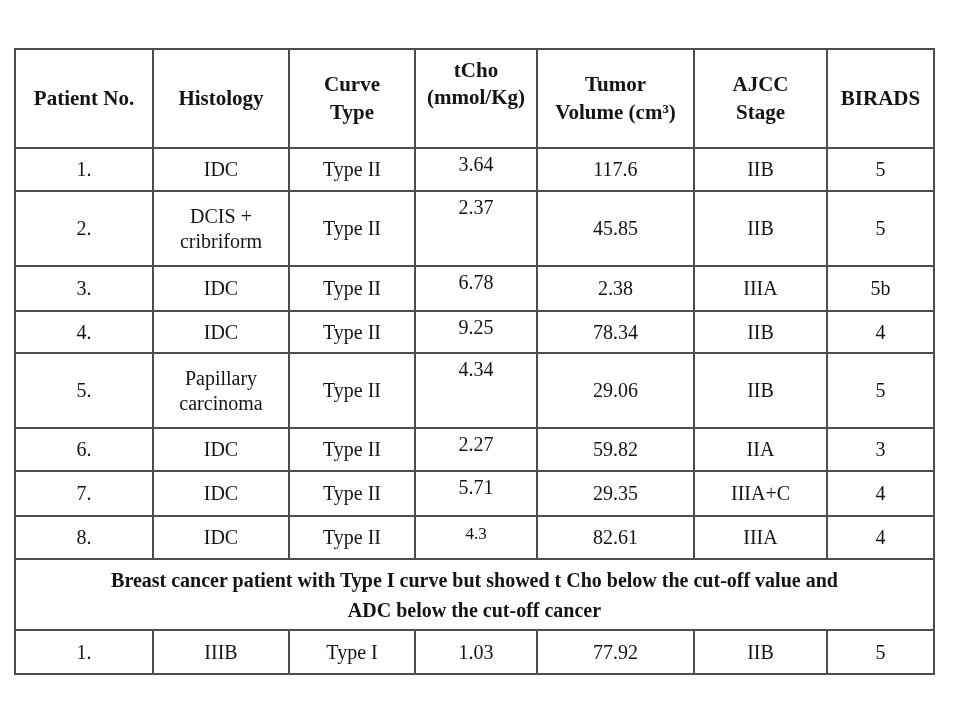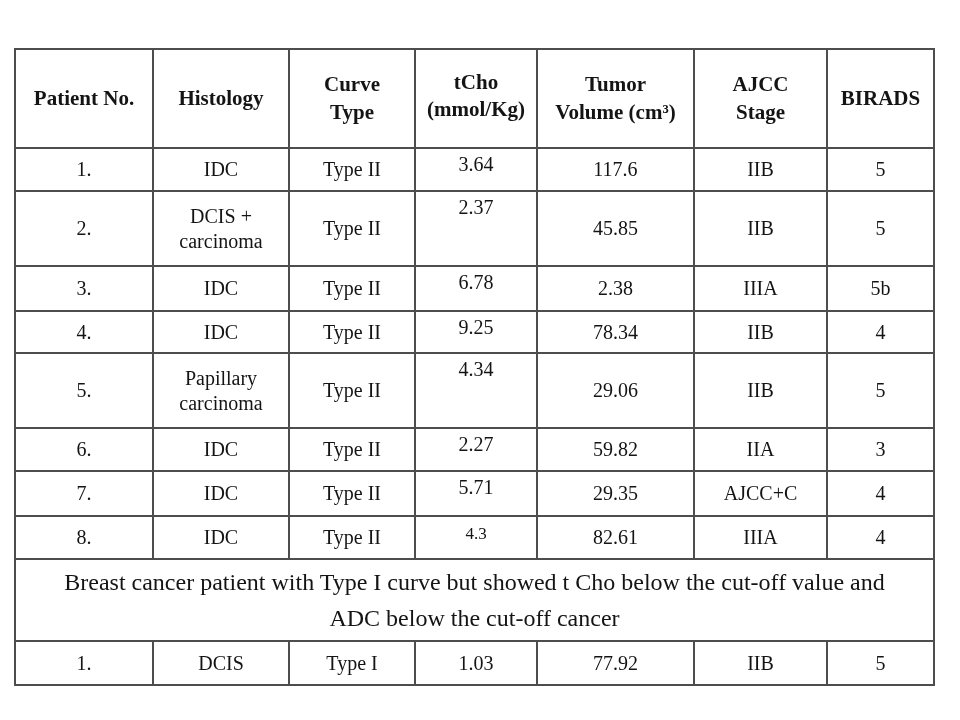--- a/index.html
+++ b/index.html
@@ -35,21 +35,21 @@
     font-weight: bold;
     white-space: pre-line;
     line-height: 1.3;
   }
   .patient-table td {
     font-size: 20px;
     line-height: 1.25;
   }
   thead tr { height: 99px; }
   
-  thead th:nth-child(4) { vertical-align: top; padding-top: 19px; }
+  thead th:nth-child(4) { vertical-align: top; padding-top: 7px; }
   tbody[data-name="table-body"] td:nth-child(4) {
     vertical-align: top;
     padding-top: 3px;
     margin-top: 40px;
   }
   
   tbody[data-name="table-body"] tr:nth-child(1) { height: 43px; }
   tbody[data-name="table-body"] tr:nth-child(2) { height: 75px; }
   tbody[data-name="table-body"] tr:nth-child(3) { height: 45px; }
   tbody[data-name="table-body"] tr:nth-child(4) { height: 42px; }
@@ -57,22 +57,22 @@
   tbody[data-name="table-body"] tr:nth-child(6) { height: 43px; }
   tbody[data-name="table-body"] tr:nth-child(7) { height: 45px; }
   tbody[data-name="table-body"] tr:nth-child(8) { height: 43px; }
   
   tbody[data-name="table-body"] tr:nth-child(8) td:nth-child(4) {
     font-size: 17px;
     padding-top: 6px;
   }
   tr.note-row { height: 71px; }
   tr.note-row td {
-    font-weight: normal;
-    font-size: 24px;
+    font-weight: bold;
+    font-size: 20px;
     line-height: 1.5;
     vertical-align: middle;
     padding: 4px 24px;
   }
   tr.note-row td span { display: block; }
   tr.final-row { height: 44px; }
 </style>
 </head>
 <body>
 
@@ -106,21 +106,21 @@
         <td data-name="table-cell">1.</td>
         <td data-name="table-cell">IDC</td>
         <td data-name="table-cell">Type II</td>
         <td data-name="table-cell">3.64</td>
         <td data-name="table-cell">117.6</td>
         <td data-name="table-cell">IIB</td>
         <td data-name="table-cell">5</td>
       </tr>
       <tr data-name="table-row">
         <td data-name="table-cell">2.</td>
-        <td data-name="table-cell">DCIS + carcinoma</td>
+        <td data-name="table-cell">DCIS + cribriform</td>
         <td data-name="table-cell">Type II</td>
         <td data-name="table-cell">2.37</td>
         <td data-name="table-cell">45.85</td>
         <td data-name="table-cell">IIB</td>
         <td data-name="table-cell">5</td>
       </tr>
       <tr data-name="table-row">
         <td data-name="table-cell">3.</td>
         <td data-name="table-cell">IDC</td>
         <td data-name="table-cell">Type II</td>
@@ -155,21 +155,21 @@
         <td data-name="table-cell">59.82</td>
         <td data-name="table-cell">IIA</td>
         <td data-name="table-cell">3</td>
       </tr>
       <tr data-name="table-row">
         <td data-name="table-cell">7.</td>
         <td data-name="table-cell">IDC</td>
         <td data-name="table-cell">Type II</td>
         <td data-name="table-cell">5.71</td>
         <td data-name="table-cell">29.35</td>
-        <td data-name="table-cell">AJCC+C</td>
+        <td data-name="table-cell">IIIA+C</td>
         <td data-name="table-cell">4</td>
       </tr>
       <tr data-name="table-row">
         <td data-name="table-cell">8.</td>
         <td data-name="table-cell">IDC</td>
         <td data-name="table-cell">Type II</td>
         <td data-name="table-cell">4.3</td>
         <td data-name="table-cell">82.61</td>
         <td data-name="table-cell">IIIA</td>
         <td data-name="table-cell">4</td>
@@ -177,21 +177,21 @@
     </tbody>
   <tbody data-name="table-footer">
     <tr class="note-row" data-name="note-row">
       <td colspan="7" data-name="note-cell">
         <span data-name="note-line-1">Breast cancer patient with Type I curve but showed t Cho  below the cut-off value and</span>
         <span data-name="note-line-2">ADC below the cut-off cancer</span>
       </td>
     </tr>
     <tr class="final-row" data-name="final-row">
         <td data-name="table-cell">1.</td>
-        <td data-name="table-cell">DCIS</td>
+        <td data-name="table-cell">IIIB</td>
         <td data-name="table-cell">Type I</td>
         <td data-name="table-cell">1.03</td>
         <td data-name="table-cell">77.92</td>
         <td data-name="table-cell">IIB</td>
         <td data-name="table-cell">5</td>
       </tr>
   </tbody>
 </table>
 
 </body></html>

